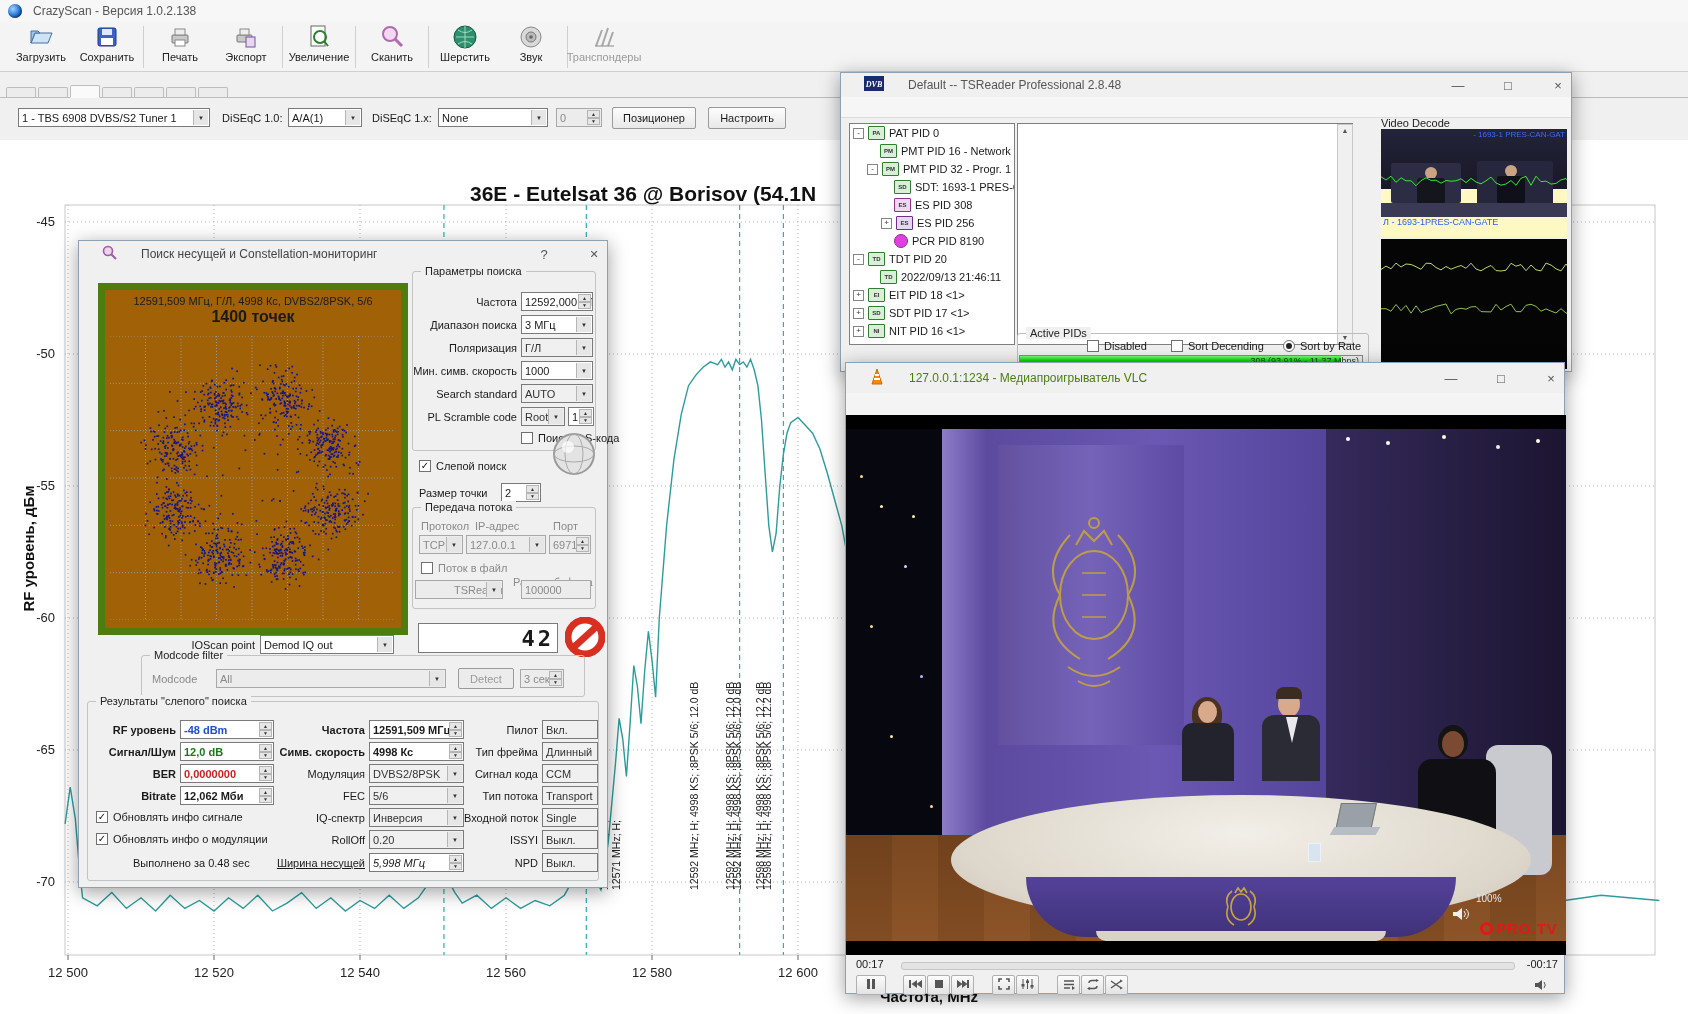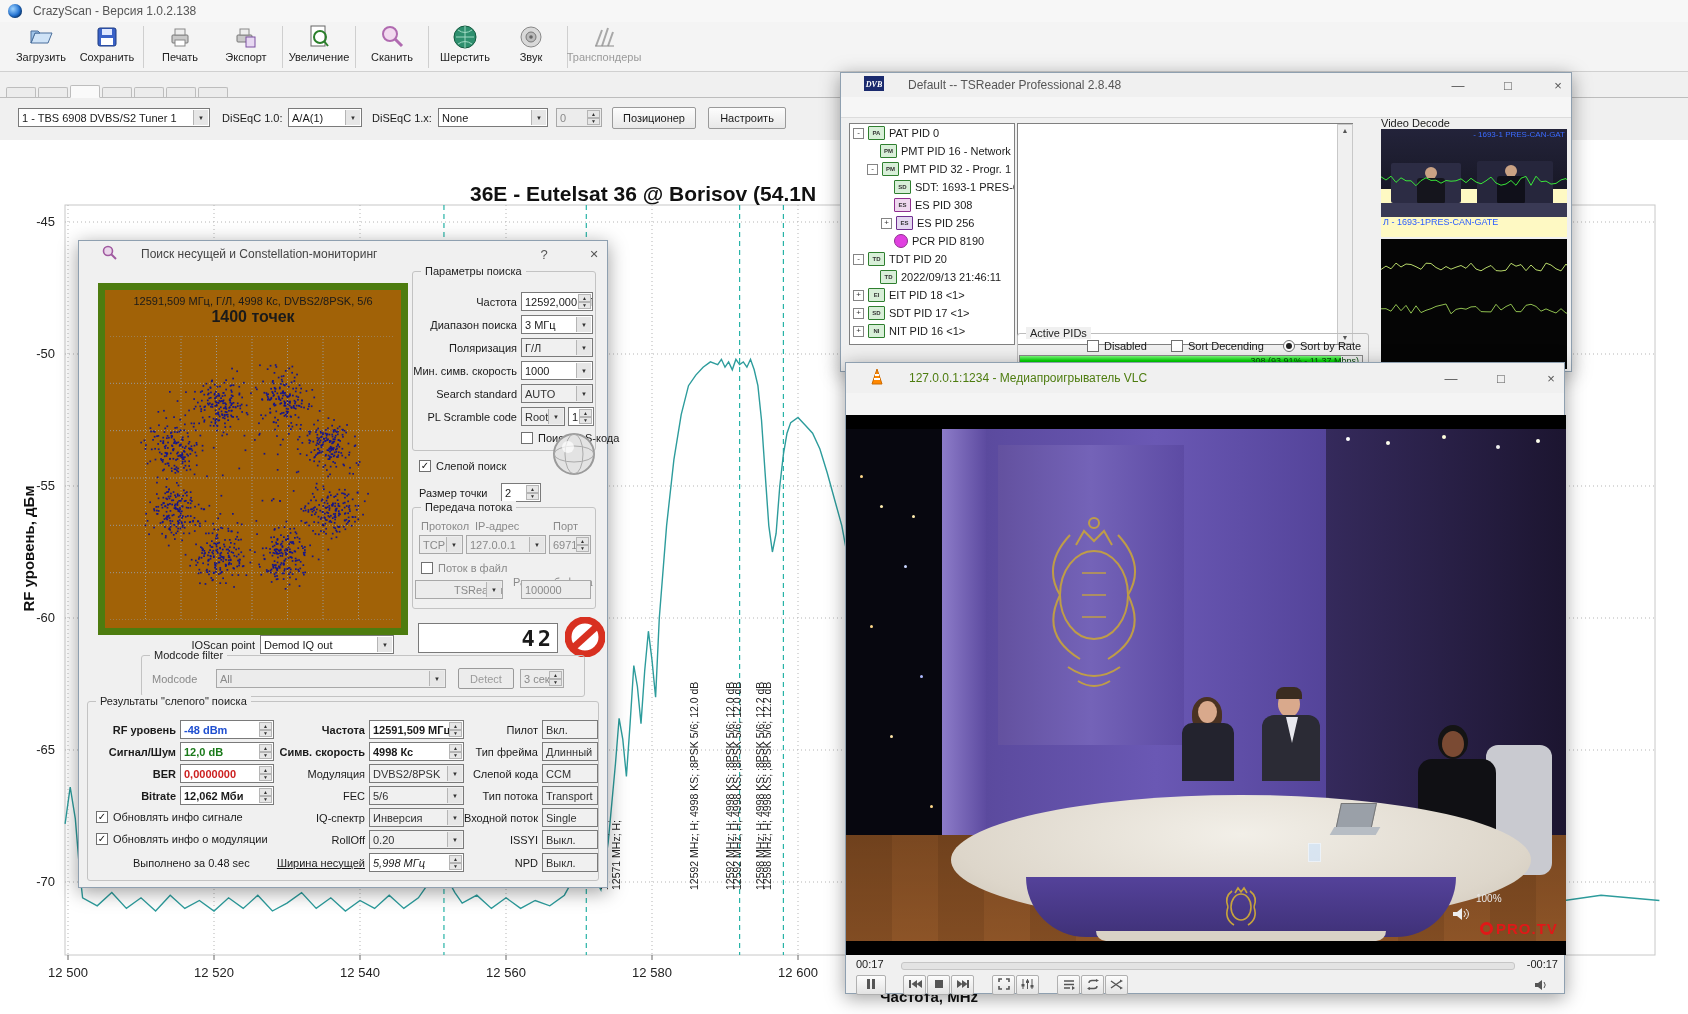--- a/index.html
+++ b/index.html
@@ -1890,21 +1890,21 @@
           <span class="spin">
             <span>▲</span>
             <span>▼</span>
           </span>
         </div>
       <div class="lbl r" style="left:189px;top:62px;width:88px;">Модуляция</div>
       <div class="field gray" style="left:281px;top:62px;width:95px;">
           <span>DVBS2/8PSK</span>
           <span class="dd-arrow">▼</span>
         </div>
-      <div class="lbl r" style="left:350px;top:62px;width:100px;">Слепой кода</div>
+      <div class="lbl r" style="left:350px;top:62px;width:100px;">Сигнал кода</div>
       <div class="field gray" style="left:454px;top:62px;width:56px;">
           <span>CCM</span>
         </div>
 
       <div class="lbl r" style="left:0;top:84px;width:88px;font-weight:bold;">Bitrate</div>
       <div class="field" style="left:92px;top:84px;width:94px;font-weight:bold;">
           <span>12,062 Мби</span>
           <span class="spin">
             <span>▲</span>
             <span>▼</span>

